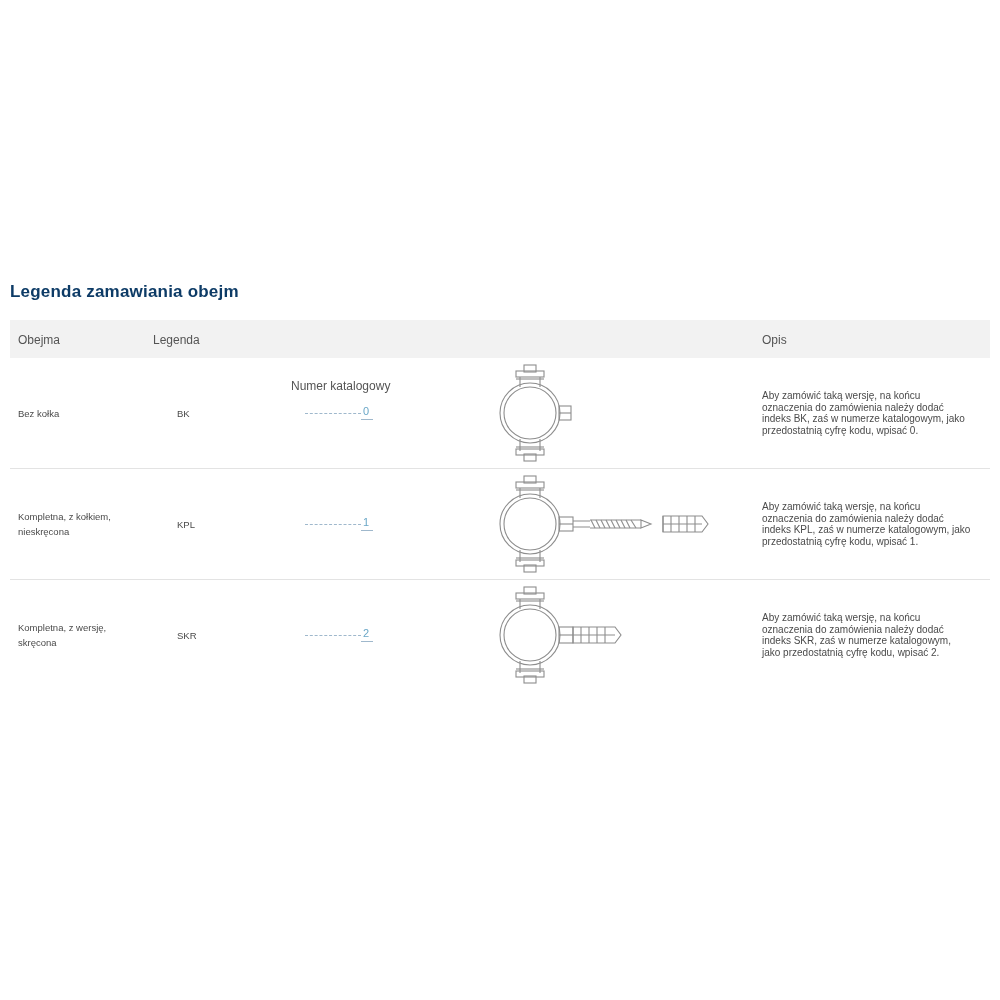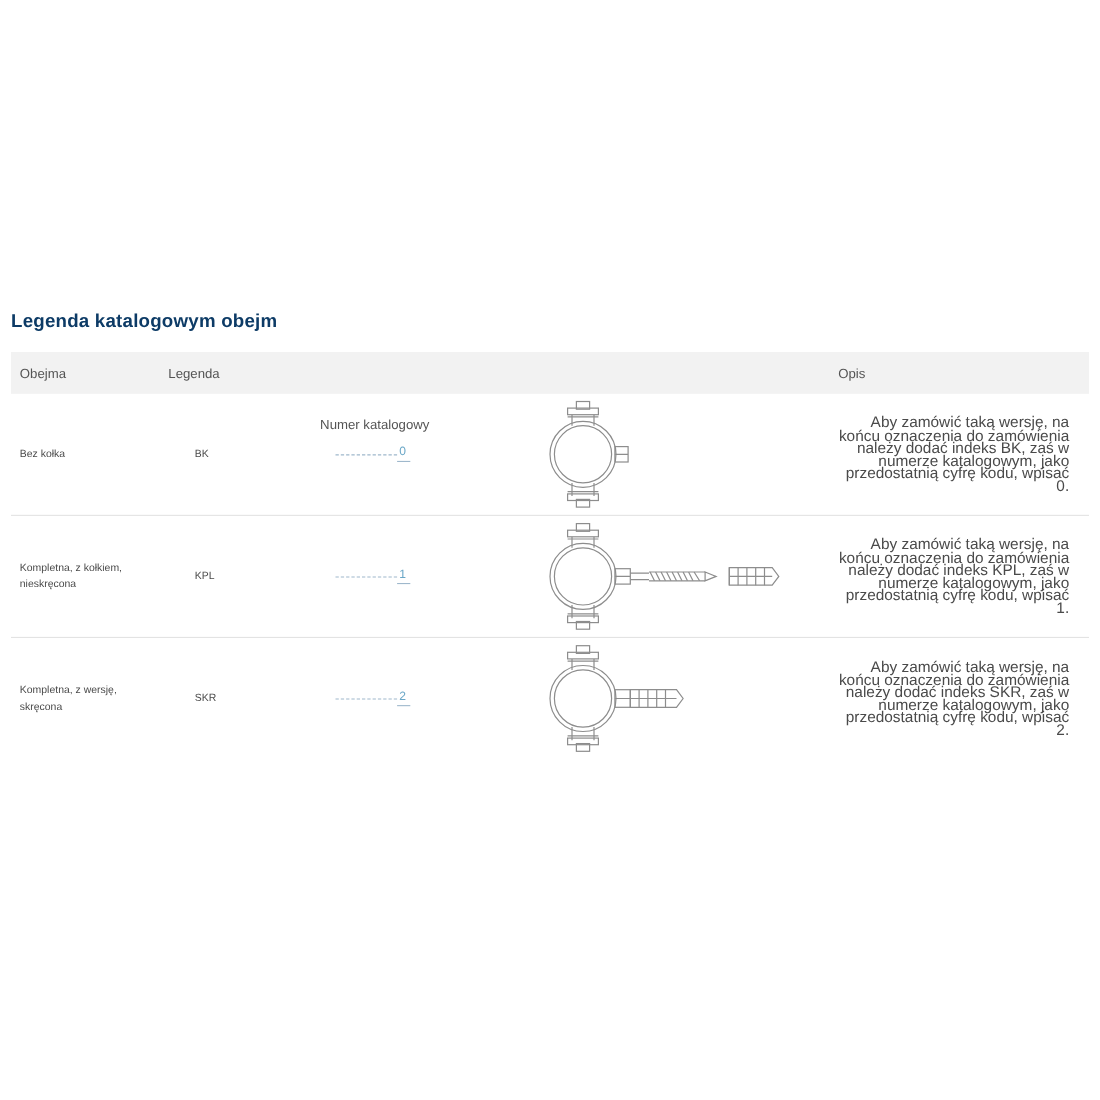--- a/index.html
+++ b/index.html
@@ -107,41 +107,40 @@
     top: 14px;
     width: 12px;
     border-top: 1px solid #9fb8cc;
   }
   .cell-desc {
     position: absolute;
     left: 752px;
     top: 50%;
     transform: translateY(-50%);
     width: 210px;
-    font-size: 14px;
+    font-size: 10px;
     line-height: 11.5px;
     color: #4a4a4a;
-    text-align: right;
   }
   .cell-figure {
     position: absolute;
     left: 430px;
     top: 50%;
     transform: translateY(-50%);
     width: 300px;
     height: 104px;
   }
   .cell-figure svg { display: block; }
 </style>
 </head>
 <body>
 
 <div class="page">
 
-  <div class="title">Legenda katalogowym obejm</div>
+  <div class="title">Legenda zamawiania obejm</div>
 
   <div class="table">
 
     <div class="thead">
       <div class="th c1">Obejma</div>
       <div class="th c2">Legenda</div>
       <div class="th c3">Numer katalogowy</div>
       <div class="th c4">Opis</div>
     </div>
 

